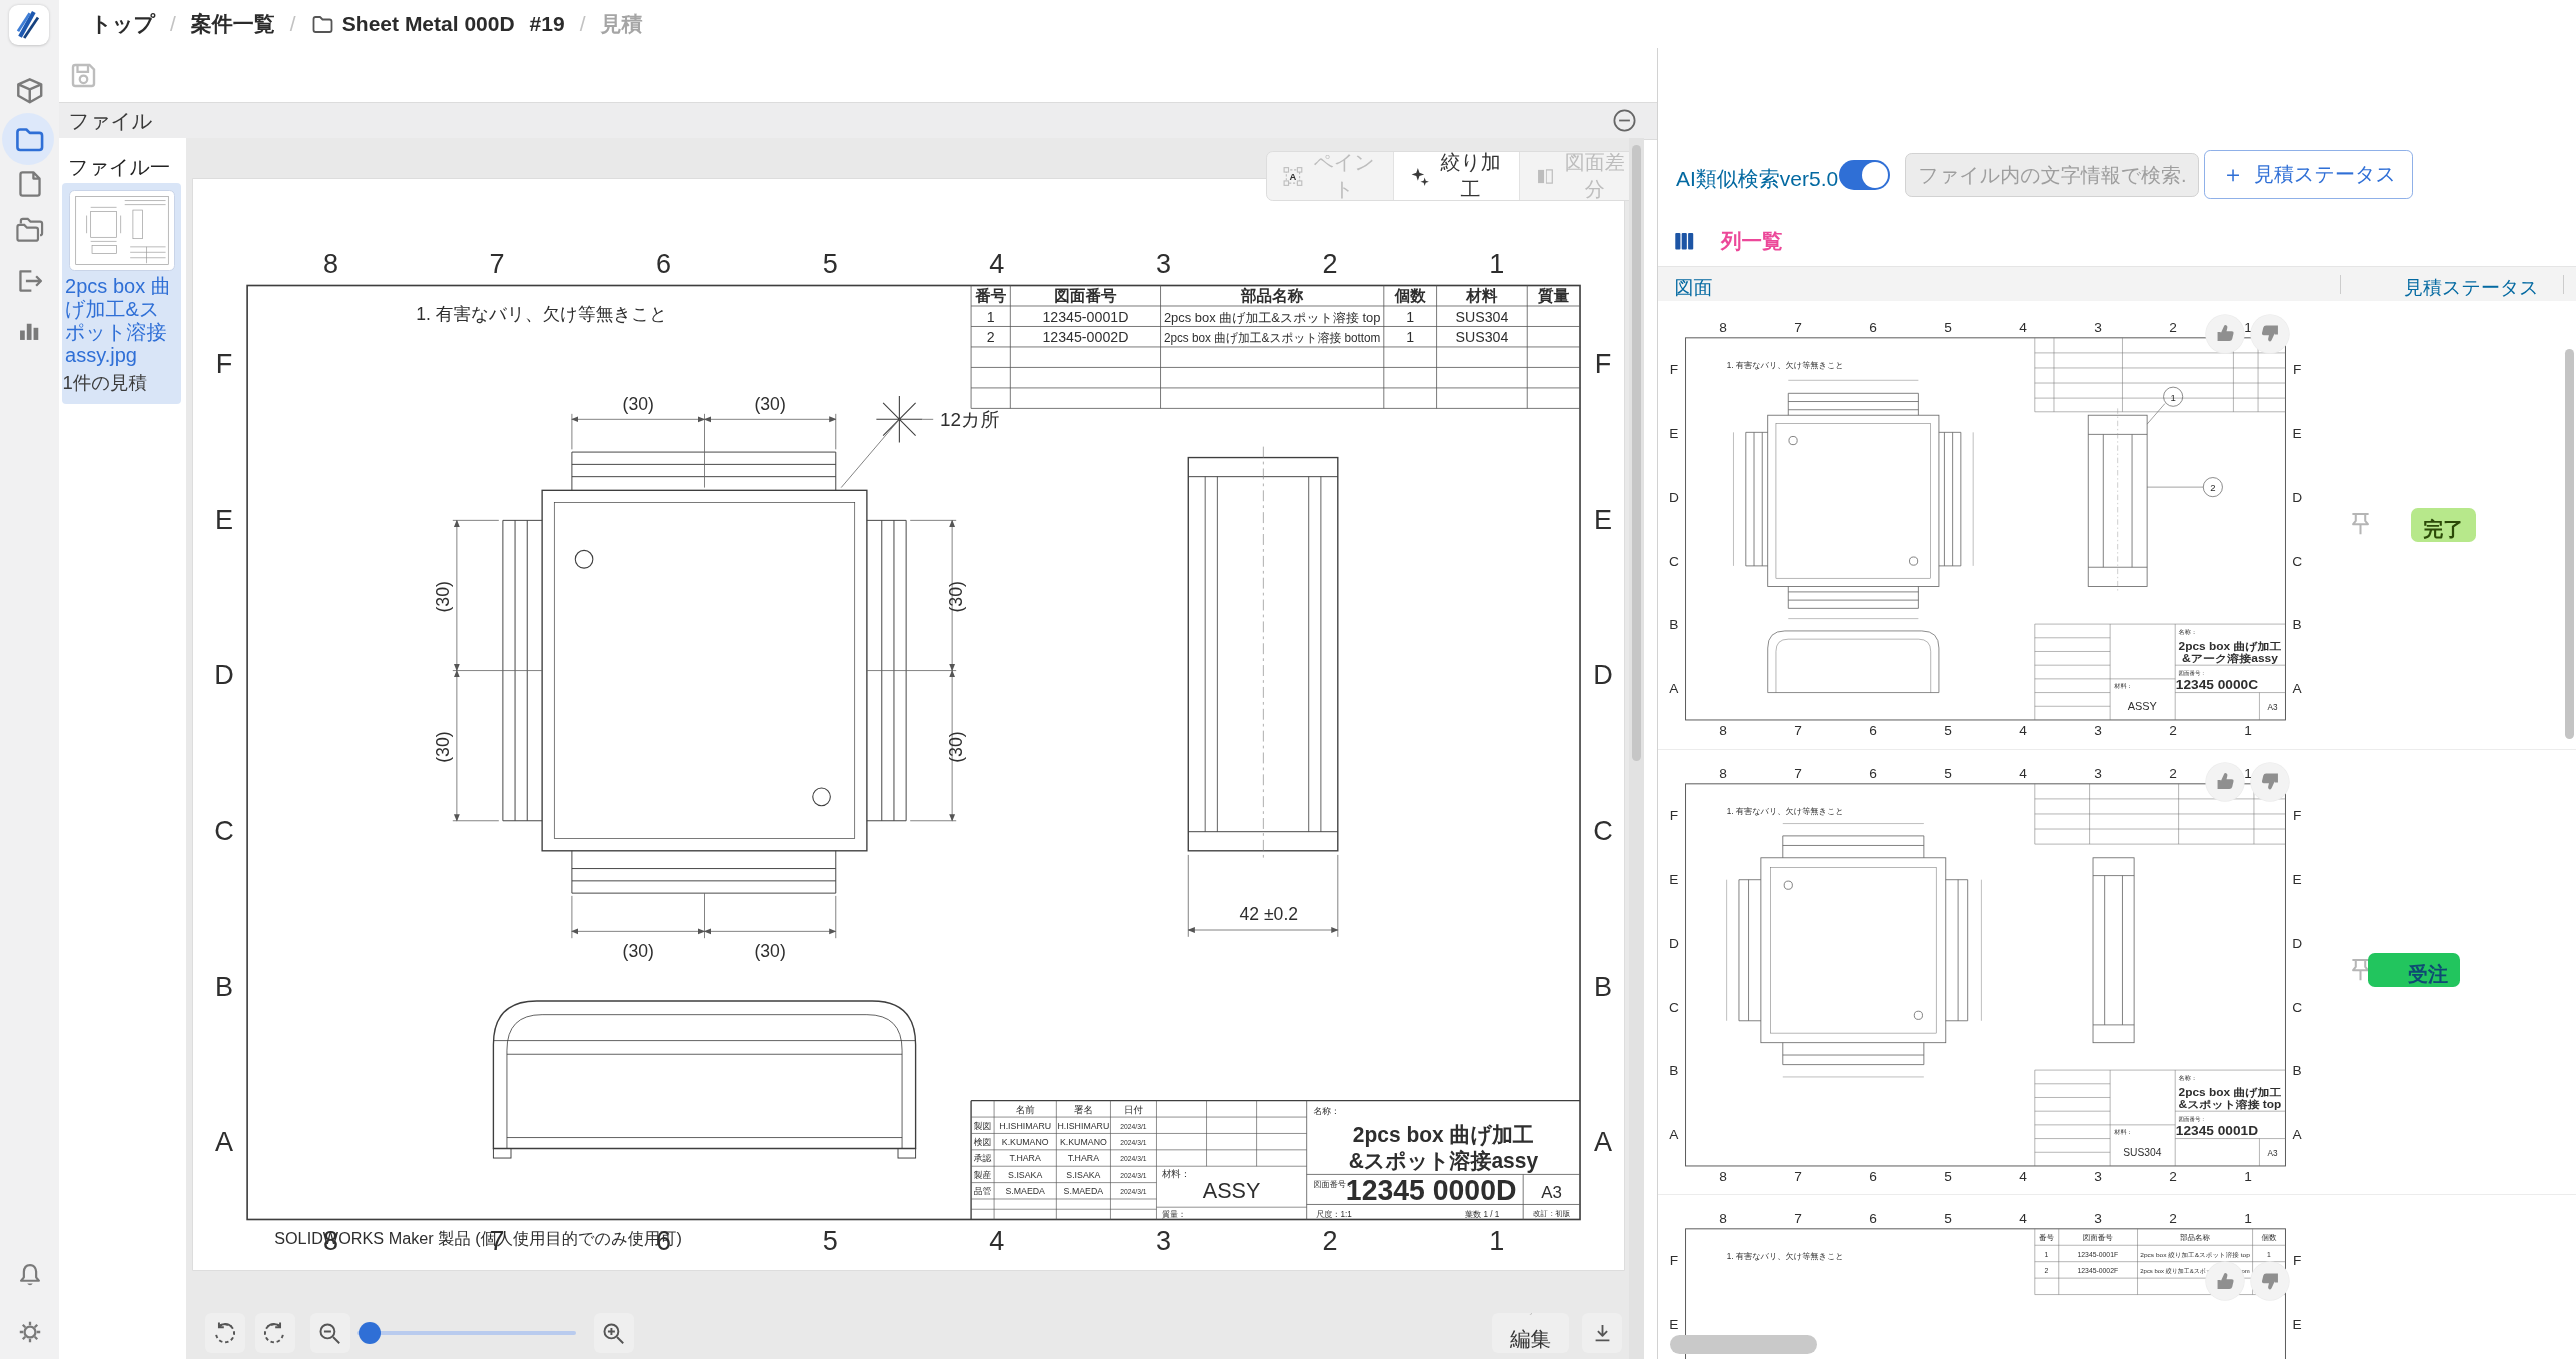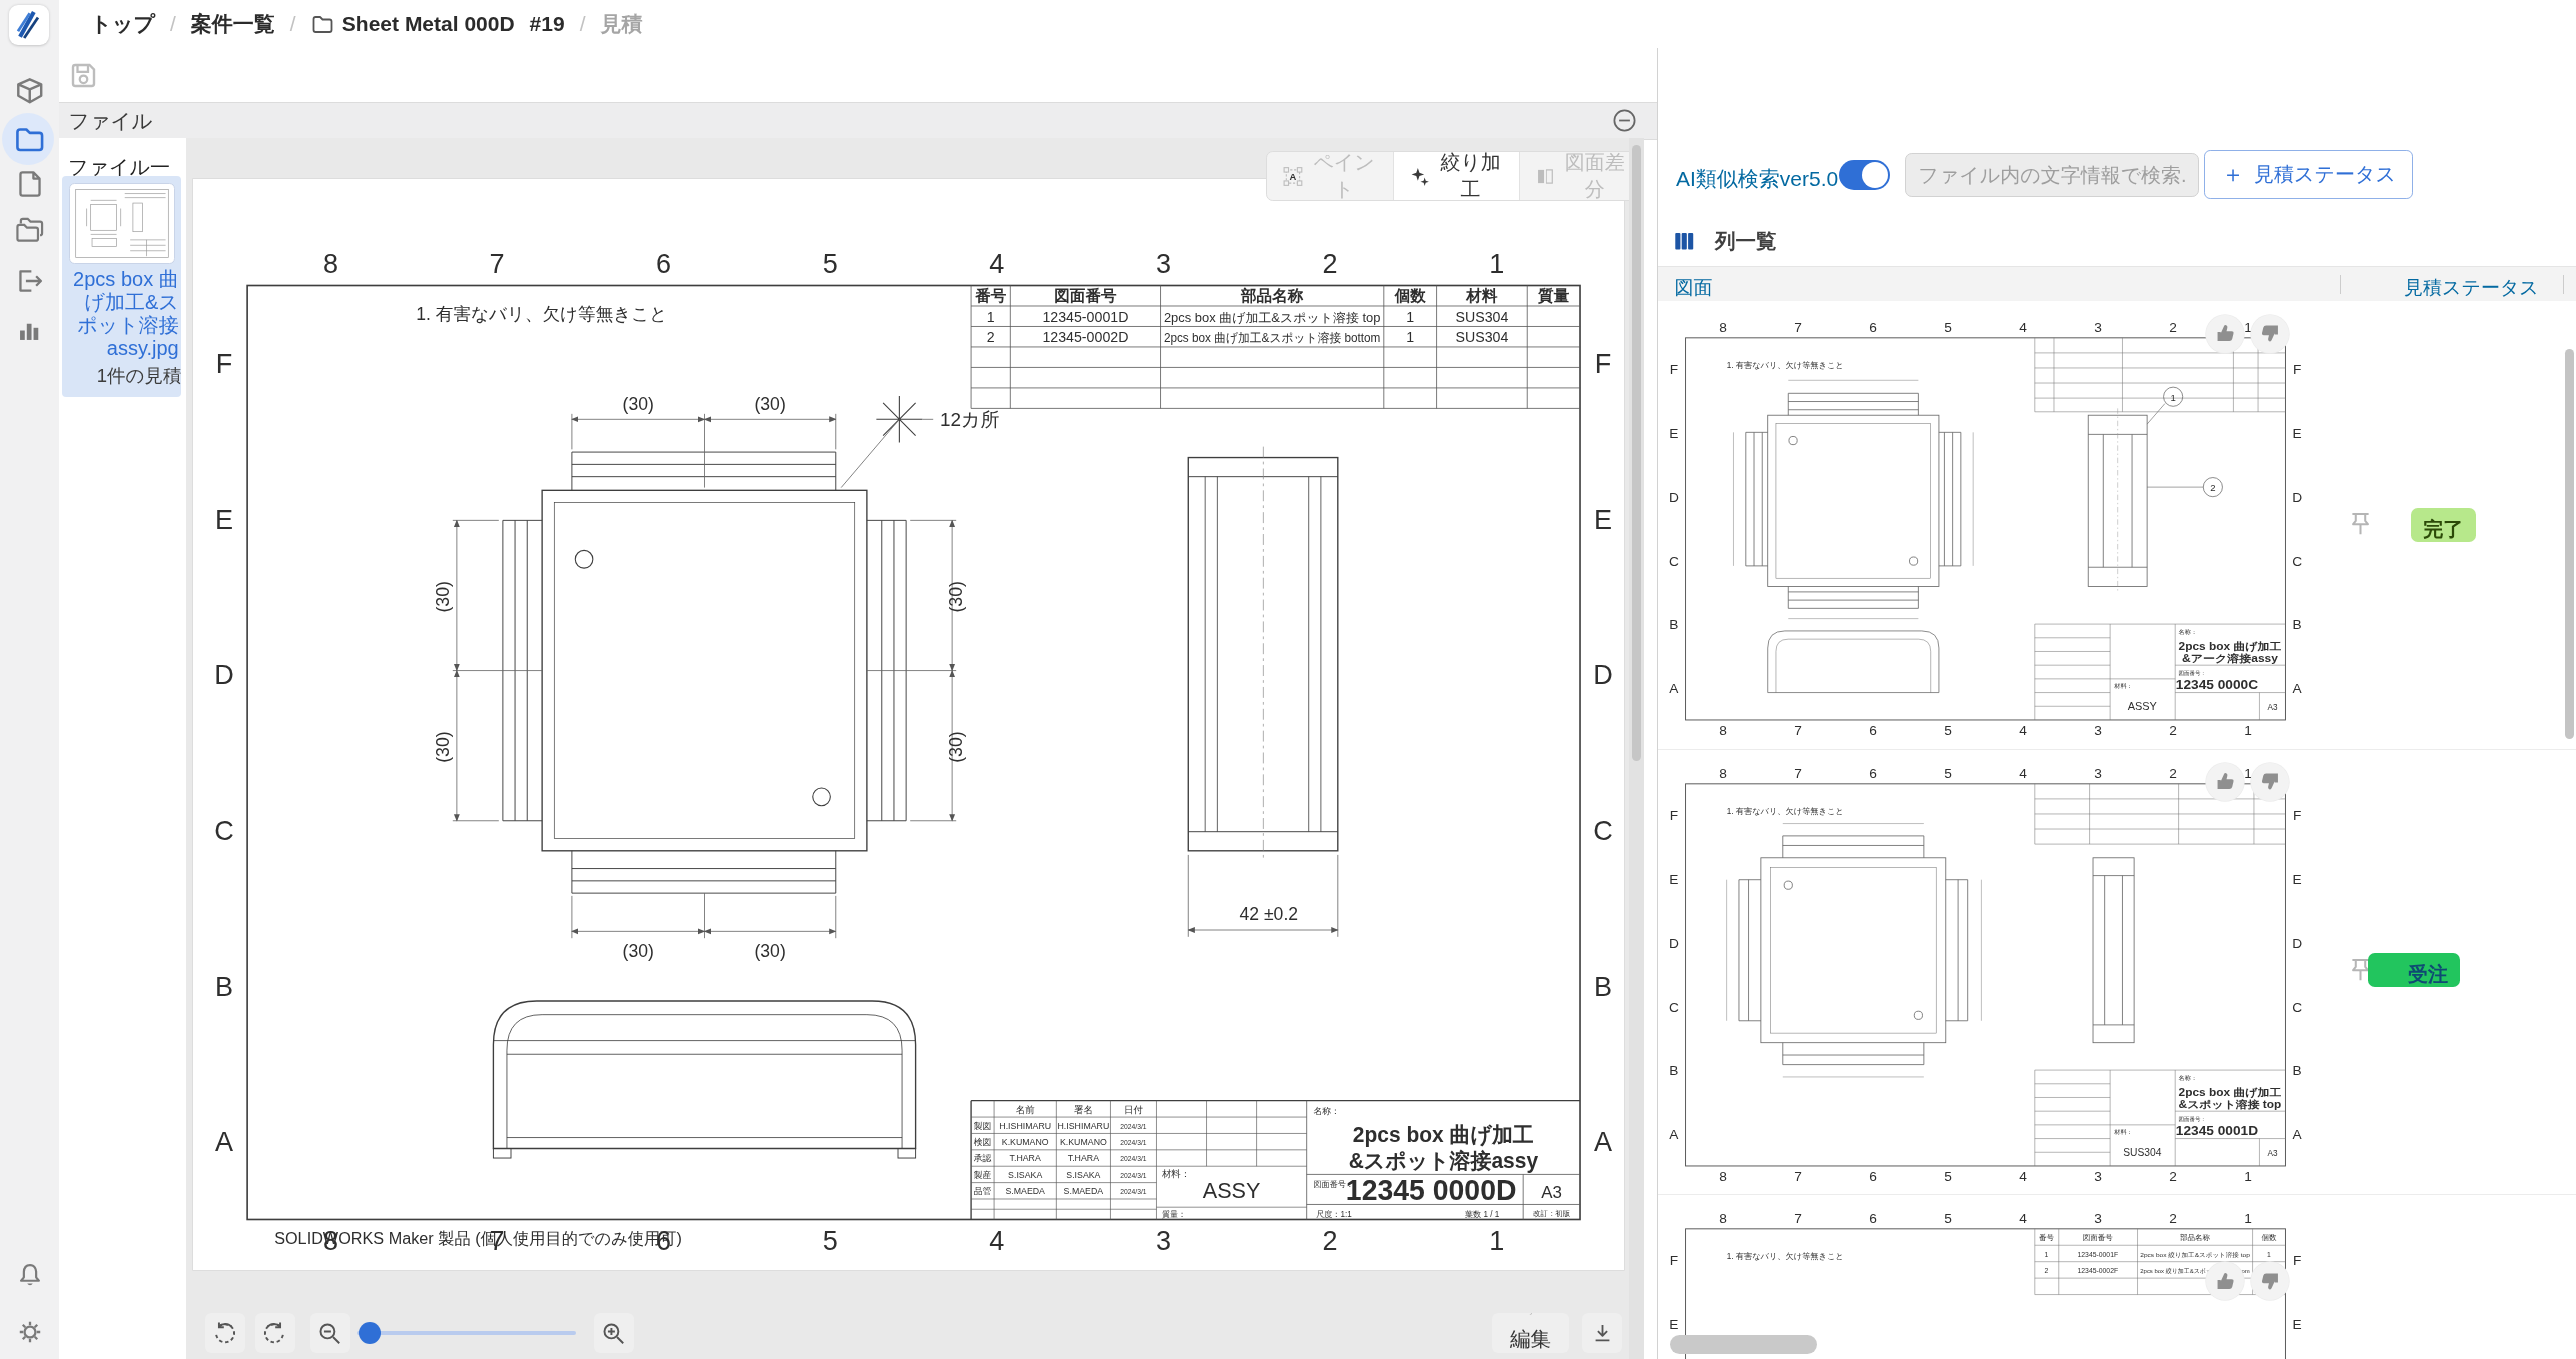--- a/index.html
+++ b/index.html
@@ -32,21 +32,21 @@
   .cbx.off{background:#fff;border:2.1px solid #8f8f8f;}
 
   
   .phead{top:102px;height:36px;background:#ededee;border-top:0.7px solid #dcdcdc;border-bottom:0.7px solid #dcdcdc;
     display:flex;align-items:center;font-size:20.5px;color:#3a3a3a;}
   .minus-ic{position:absolute;width:27px;height:27px;color:#666;}
 
   
   .filecol{left:59px;top:138px;width:127px;height:1222px;background:#fff;border-right:0.7px solid #dfdfdf;}
   .filelist-title{left:9px;top:16.4px;font-size:20px;color:#222;}
-  .filecard{left:3.4px;top:38px;width:119px;background:#d9e5f7;border-radius:4.1px;padding:5.5px 0 9.6px 0;text-align:right;}
+  .filecard{left:3.4px;top:45px;width:119px;background:#d9e5f7;border-radius:4.1px;padding:5.5px 0 9.6px 0;text-align:left;}
   .filethumb{margin:1.4px auto 4.1px auto;width:104px;height:79px;background:#fff;border:0.7px solid #c9d4e8;border-radius:5.5px;}
   .filename{color:#2f6fd6;font-size:20px;line-height:23px;word-break:break-all;padding:0 2.7px;}
   .filemeta{color:#3c3c3c;font-size:18.5px;margin-top:2.7px;}
 
   
   .viewer{left:186px;top:138px;width:1458px;height:1222px;background:#e9e9e9;overflow:hidden;}
   .sheet{left:6.8px;top:41px;width:1431px;height:1091px;background:#fff;box-shadow:0 0 0 0.7px #d8d8d8;}
   .vscroll{left:1443px;top:0;width:15px;height:1222px;background:#e2e2e2;}
   .vscroll .th{left:2.7px;top:6.8px;width:9.6px;height:616px;background:#c6c6c6;border-radius:4.8px;}
   .seg{left:1080px;top:13px;height:48px;display:flex;border:0.7px solid #ddd;border-radius:6.8px;overflow:hidden;background:#f3f3f3;}
@@ -65,21 +65,21 @@
   .pdivider{left:1657px;top:48px;width:1.4px;height:1312px;background:#d2d2d2;}
   .searchrow{left:0;top:90px;width:918px;height:81px;background:#fff;}
   .ailabel{left:18px;top:27px;font-size:21px;color:#0369a1;}
   .switch{left:181px;top:22px;width:51px;height:30px;border-radius:15px;background:#2f6fd6;cursor:pointer;}
   .switch .kn{position:absolute;right:2.1px;top:2.1px;width:26px;height:26px;border-radius:50%;background:#fff;}
   .searchinput{left:247px;top:15px;width:267px;height:42px;background:#ececec;border:0.7px solid #d2d2d2;border-radius:6.8px;
     font-size:20px;color:#9e9e9e;padding:0 12.3px;font-family:inherit;}
   .searchinput::placeholder{color:#9e9e9e;}
   .addfilter{left:546px;top:12.3px;height:49px;padding:0 16.4px;background:#fff;border:1.4px solid #8fb0e8;border-radius:6.2px;
     color:#2f6fd6;font-size:20px;display:flex;align-items:center;gap:9.6px;cursor:pointer;font-family:inherit;}
-  .collist{left:16.4px;top:179px;display:flex;align-items:center;gap:20px;color:#404040;font-size:20.5px;font-weight:700;cursor:pointer;}
+  .collist{left:16.4px;top:179px;display:flex;align-items:center;gap:26px;color:#ec4899;font-size:20.5px;font-weight:700;cursor:pointer;}
   .colhead{left:0;top:218px;width:918px;height:35px;background:#f3f3f3;border-top:0.7px solid #e5e5e5;border-bottom:0.7px solid #e5e5e5;font-size:19px;color:#0369a1;}
   .colhead .sep{position:absolute;top:8.2px;width:0.7px;height:18.5px;background:#ccc;}
   .results{left:0;top:253px;width:918px;height:1059px;overflow:hidden;background:#fff;}
   .rrow{left:0;width:918px;height:445px;border-bottom:0.7px solid #ececec;}
   .thumbwrap{left:6.8px;top:5.5px;width:641px;height:435px;background:#fff;cursor:pointer;}
   .circbtn{width:38px;height:38px;border-radius:50%;background:#f3f3f3;border:none;display:flex;align-items:center;justify-content:center;cursor:pointer;color:#8f8f8f;box-shadow:0 0 0 0.7px #ececec;}
   .pinbtn{width:30px;height:30px;background:transparent;border:none;color:#b5b5b5;cursor:pointer;}
   .badge{display:flex;align-items:center;gap:8.2px;height:34px;padding:0 12.3px;border-radius:6.8px;font-size:20px;font-weight:600;flex-direction:column;}
   .badge .dot{width:11.6px;height:11.6px;border-radius:50%;}
   .rv{left:907px;top:48px;width:9px;height:390px;background:#c4c4c4;border-radius:4.8px;}

